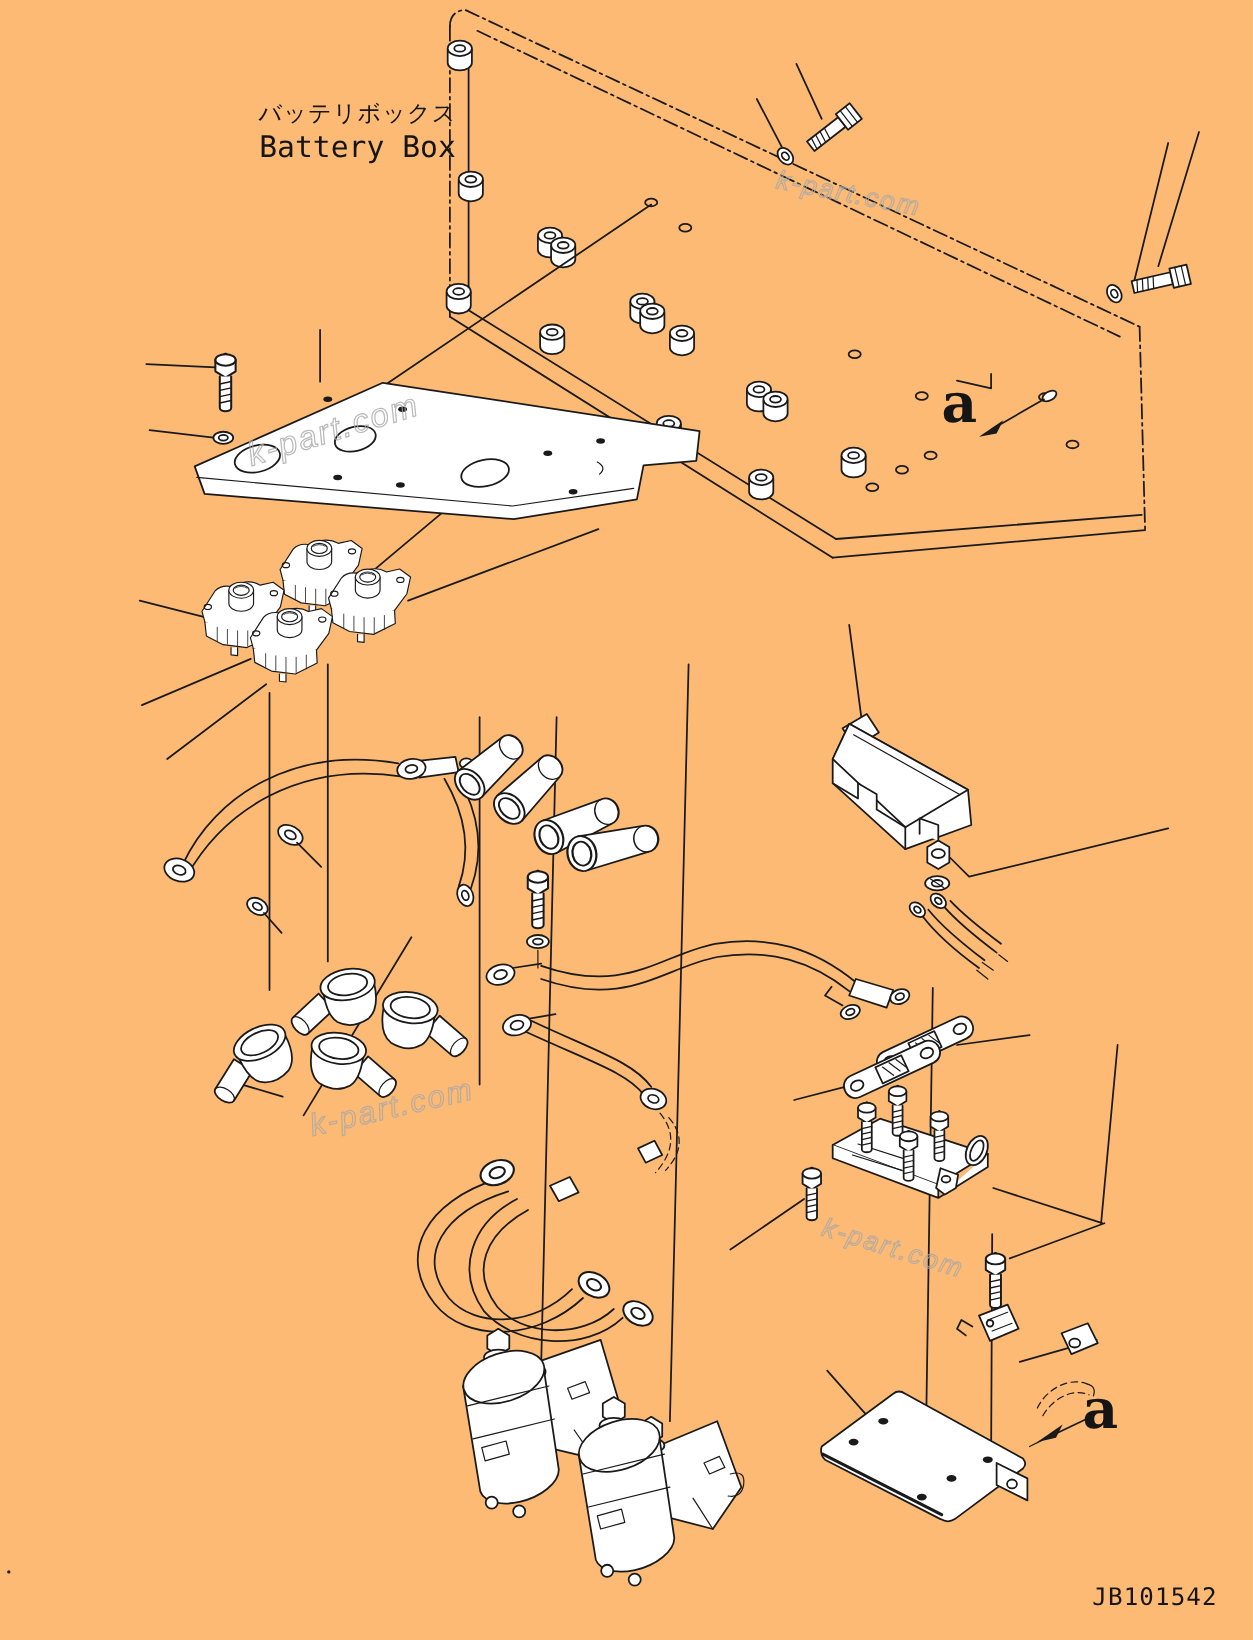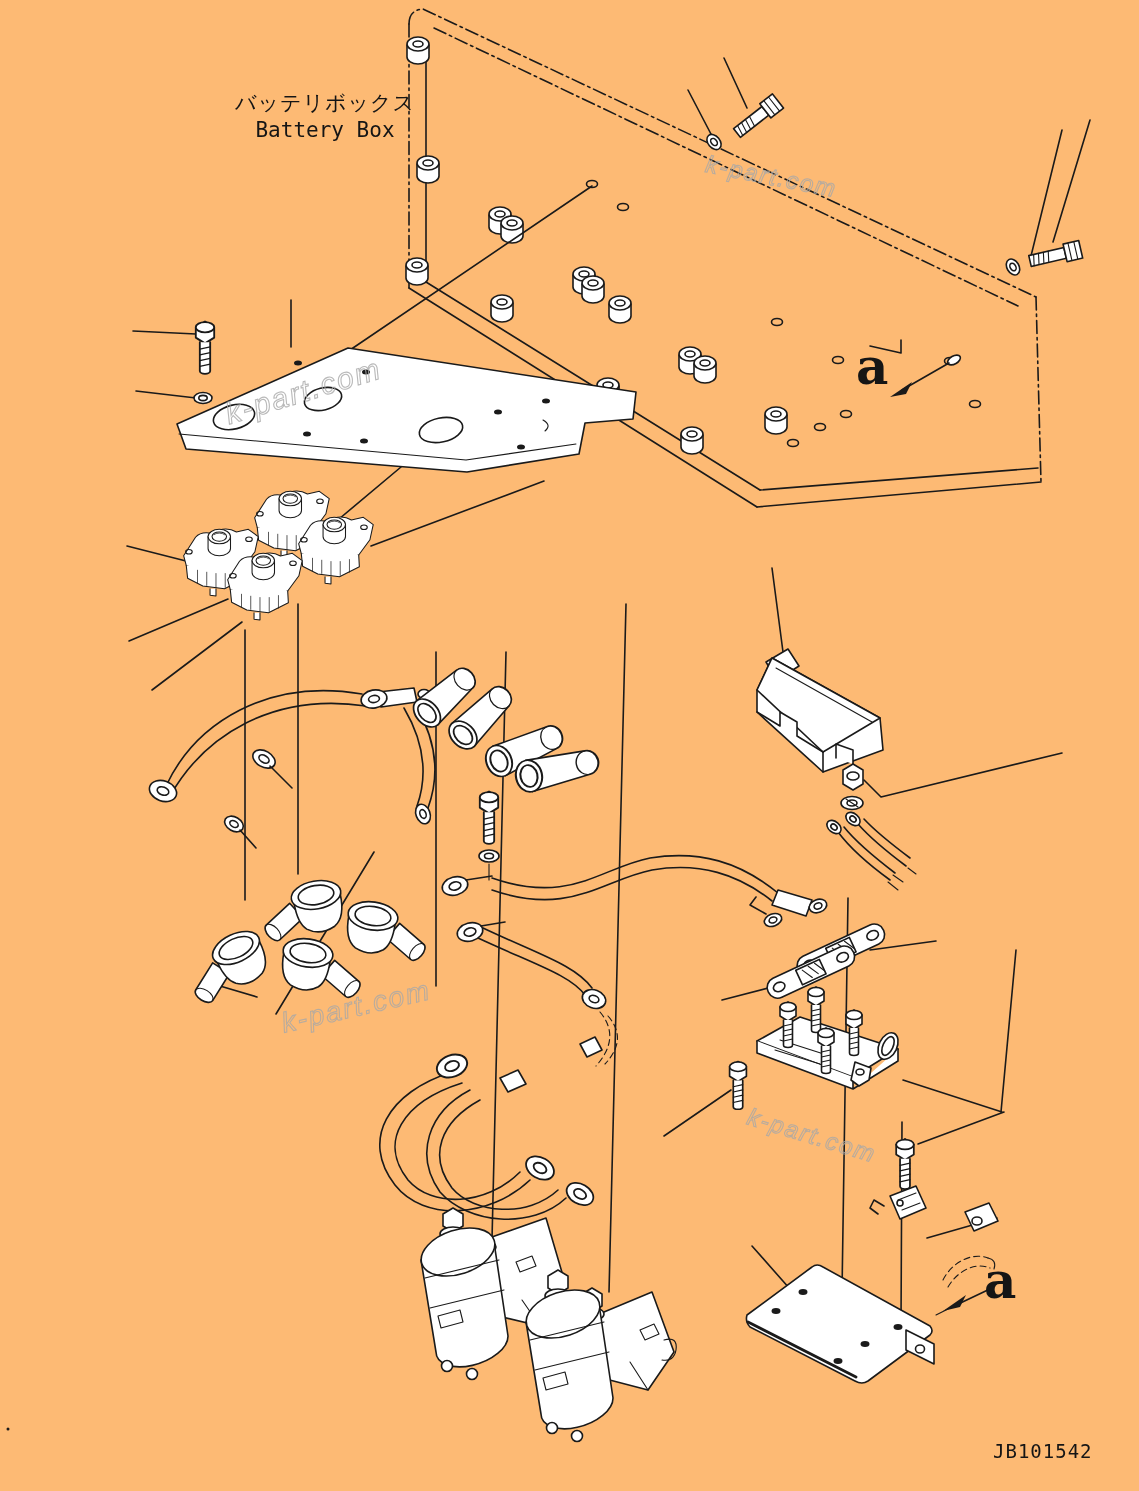--- a/index.html
+++ b/index.html
@@ -9,24 +9,24 @@
   svg path,svg ellipse,svg circle,svg rect,svg line,svg polyline,svg polygon{
       stroke:#1a1a1a;stroke-width:1.6;fill:none;stroke-linejoin:round;stroke-linecap:round;}
   svg .f{fill:#ffffff;}
   svg .k{fill:#1a1a1a;stroke:none;}
   svg .thin{stroke-width:1.1;}
   svg .thick{stroke-width:2.8;}
   svg .dd{stroke-dasharray:13 4 2.5 4;}
   svg .dsh{stroke-dasharray:6 4;}
   .part-label{position:absolute;text-align:center;line-height:1.3;white-space:nowrap;}
   .part-label .jp{display:block;font-size:21px;letter-spacing:1px;}
-  .part-label .en{display:block;font-size:21px;letter-spacing:0px;}
+  .part-label .en{display:block;font-size:27px;letter-spacing:0px;}
   .view-letter{position:absolute;font-family:"DejaVu Serif","Liberation Serif",serif;
                font-size:50px;font-weight:bold;line-height:1;}
-  .drawing-number{position:absolute;font-size:19px;letter-spacing:1px;}
+  .drawing-number{position:absolute;font-size:22px;letter-spacing:1px;}
   .watermark{position:absolute;font-family:"Liberation Sans","DejaVu Sans",sans-serif;
              font-style:italic;letter-spacing:2px;color:transparent;
              -webkit-text-stroke:1.1px #a8a8a8;transform-origin:left center;opacity:.8;}
 </style>
 </head>
 <body>
 
 <div class="canvas">
 
 <svg width="1139" height="1491" viewBox="0 0 1139 1491">

